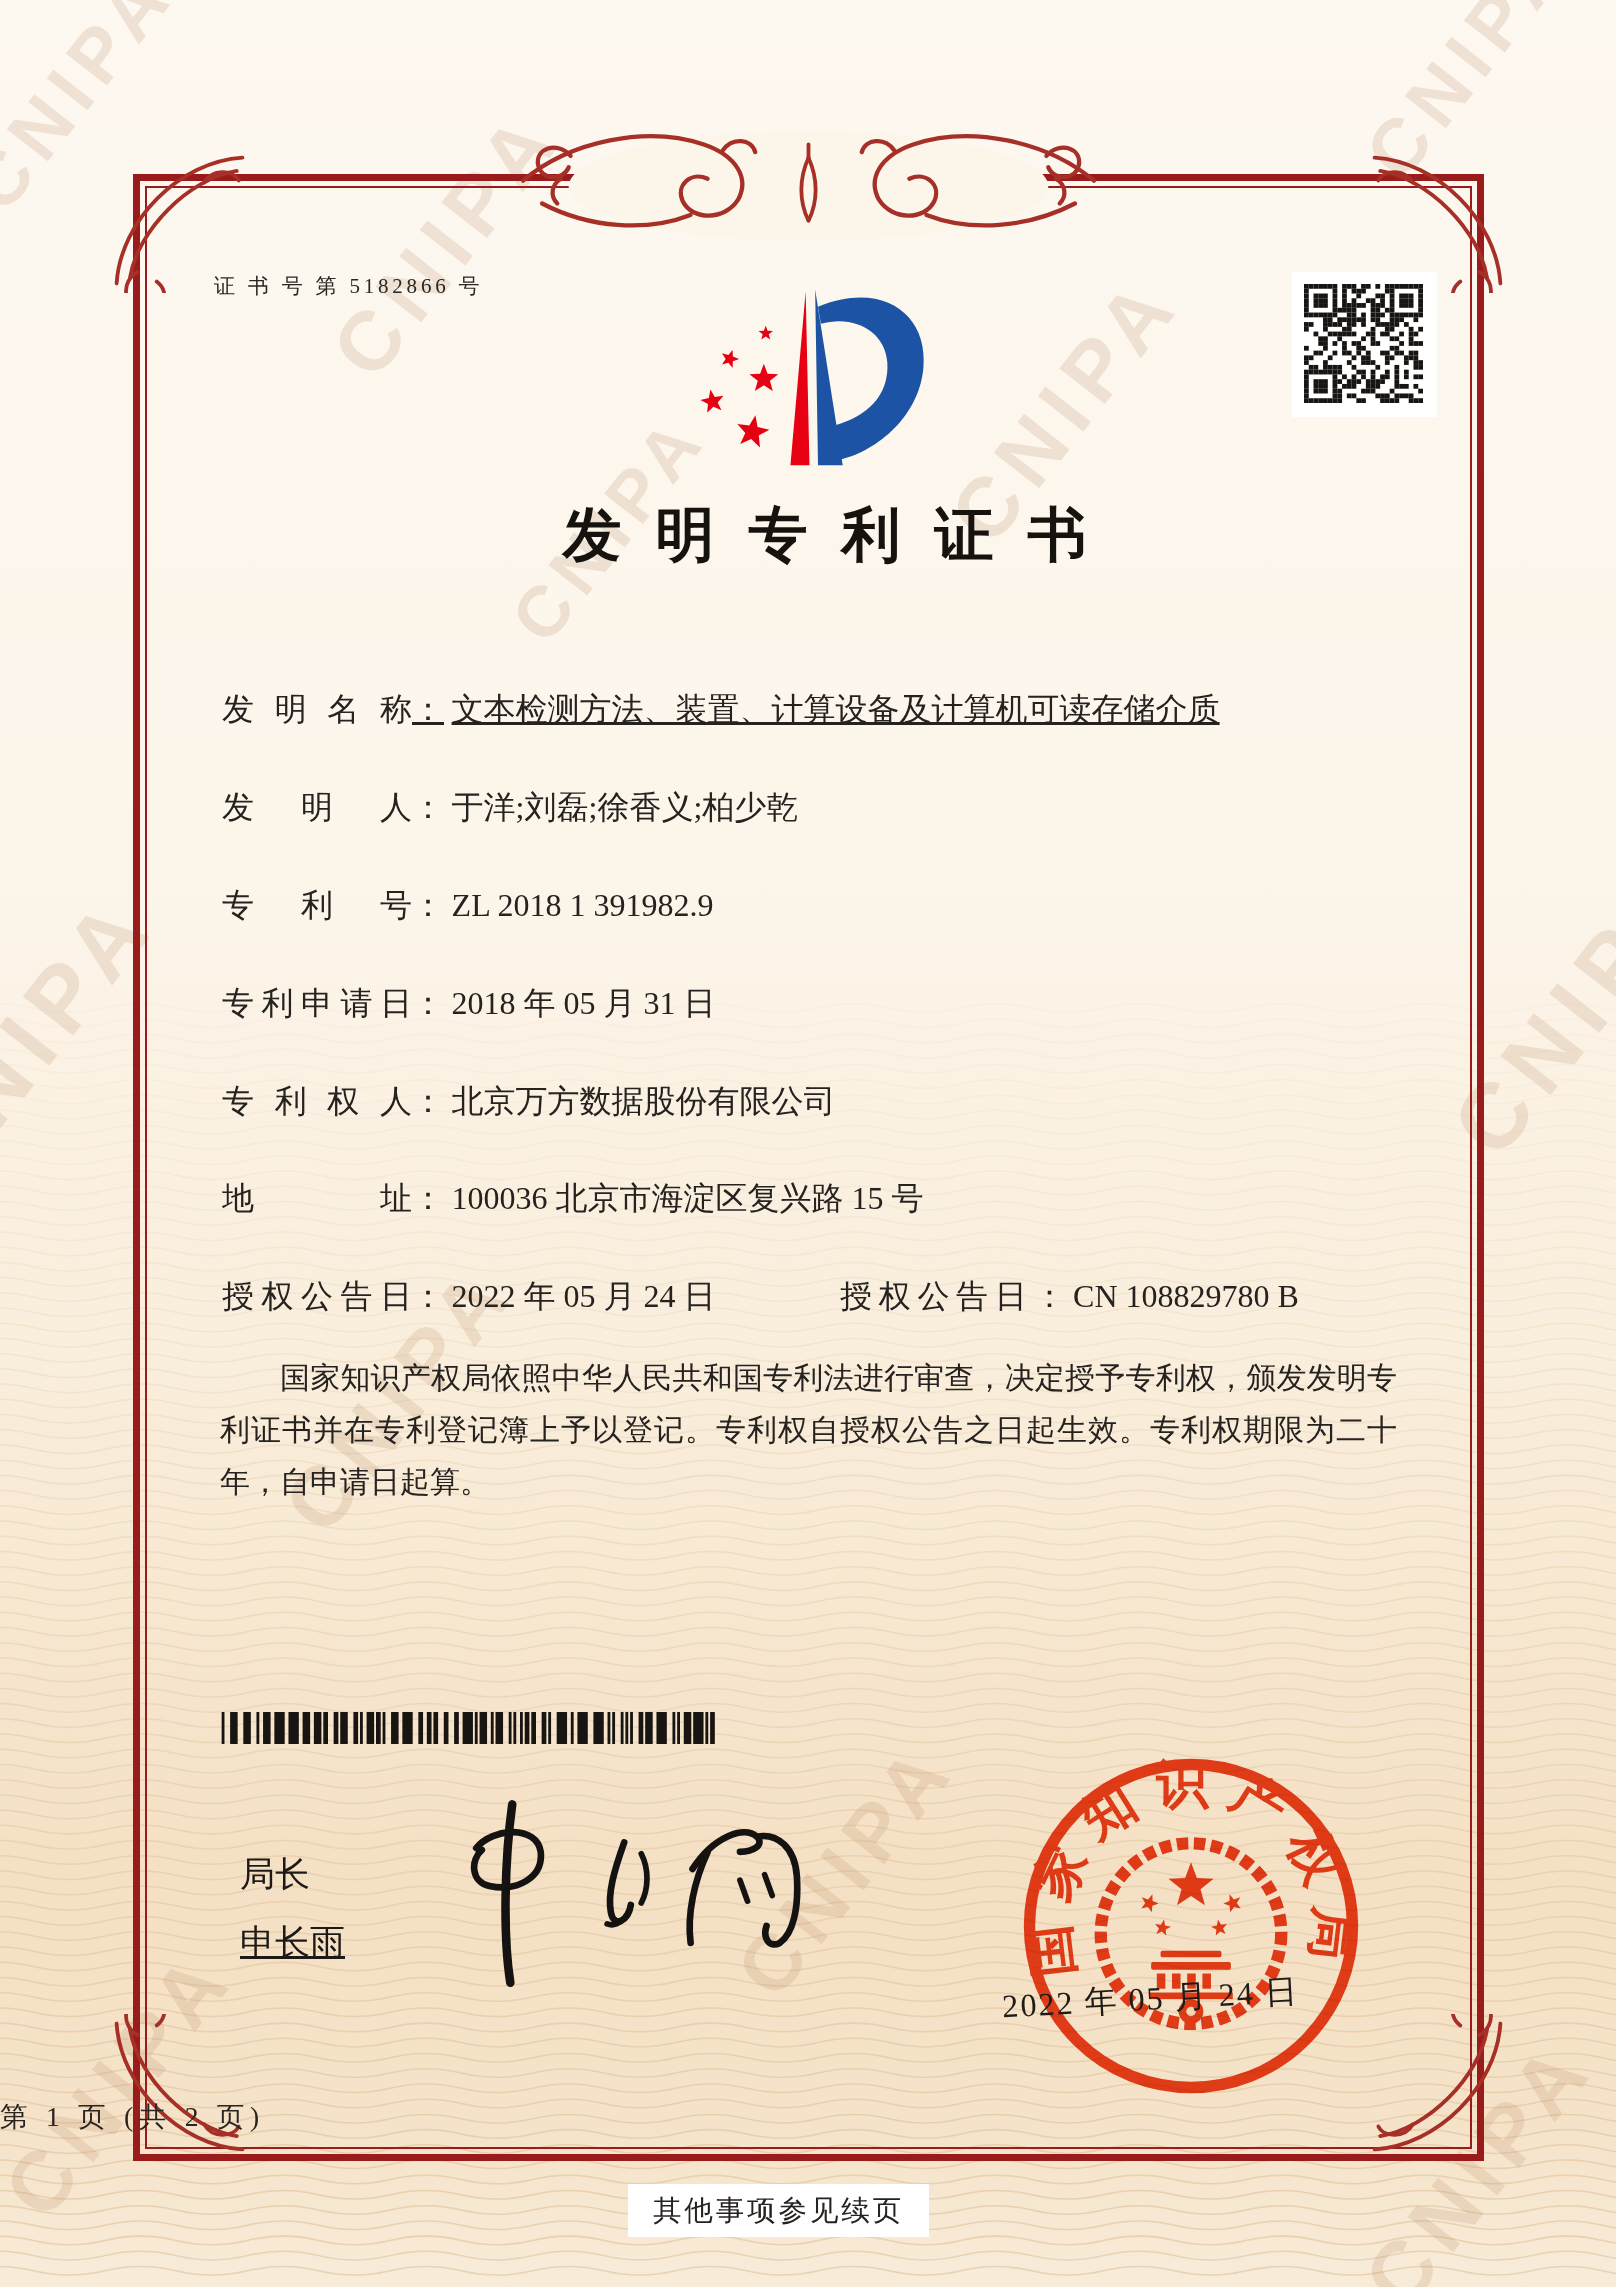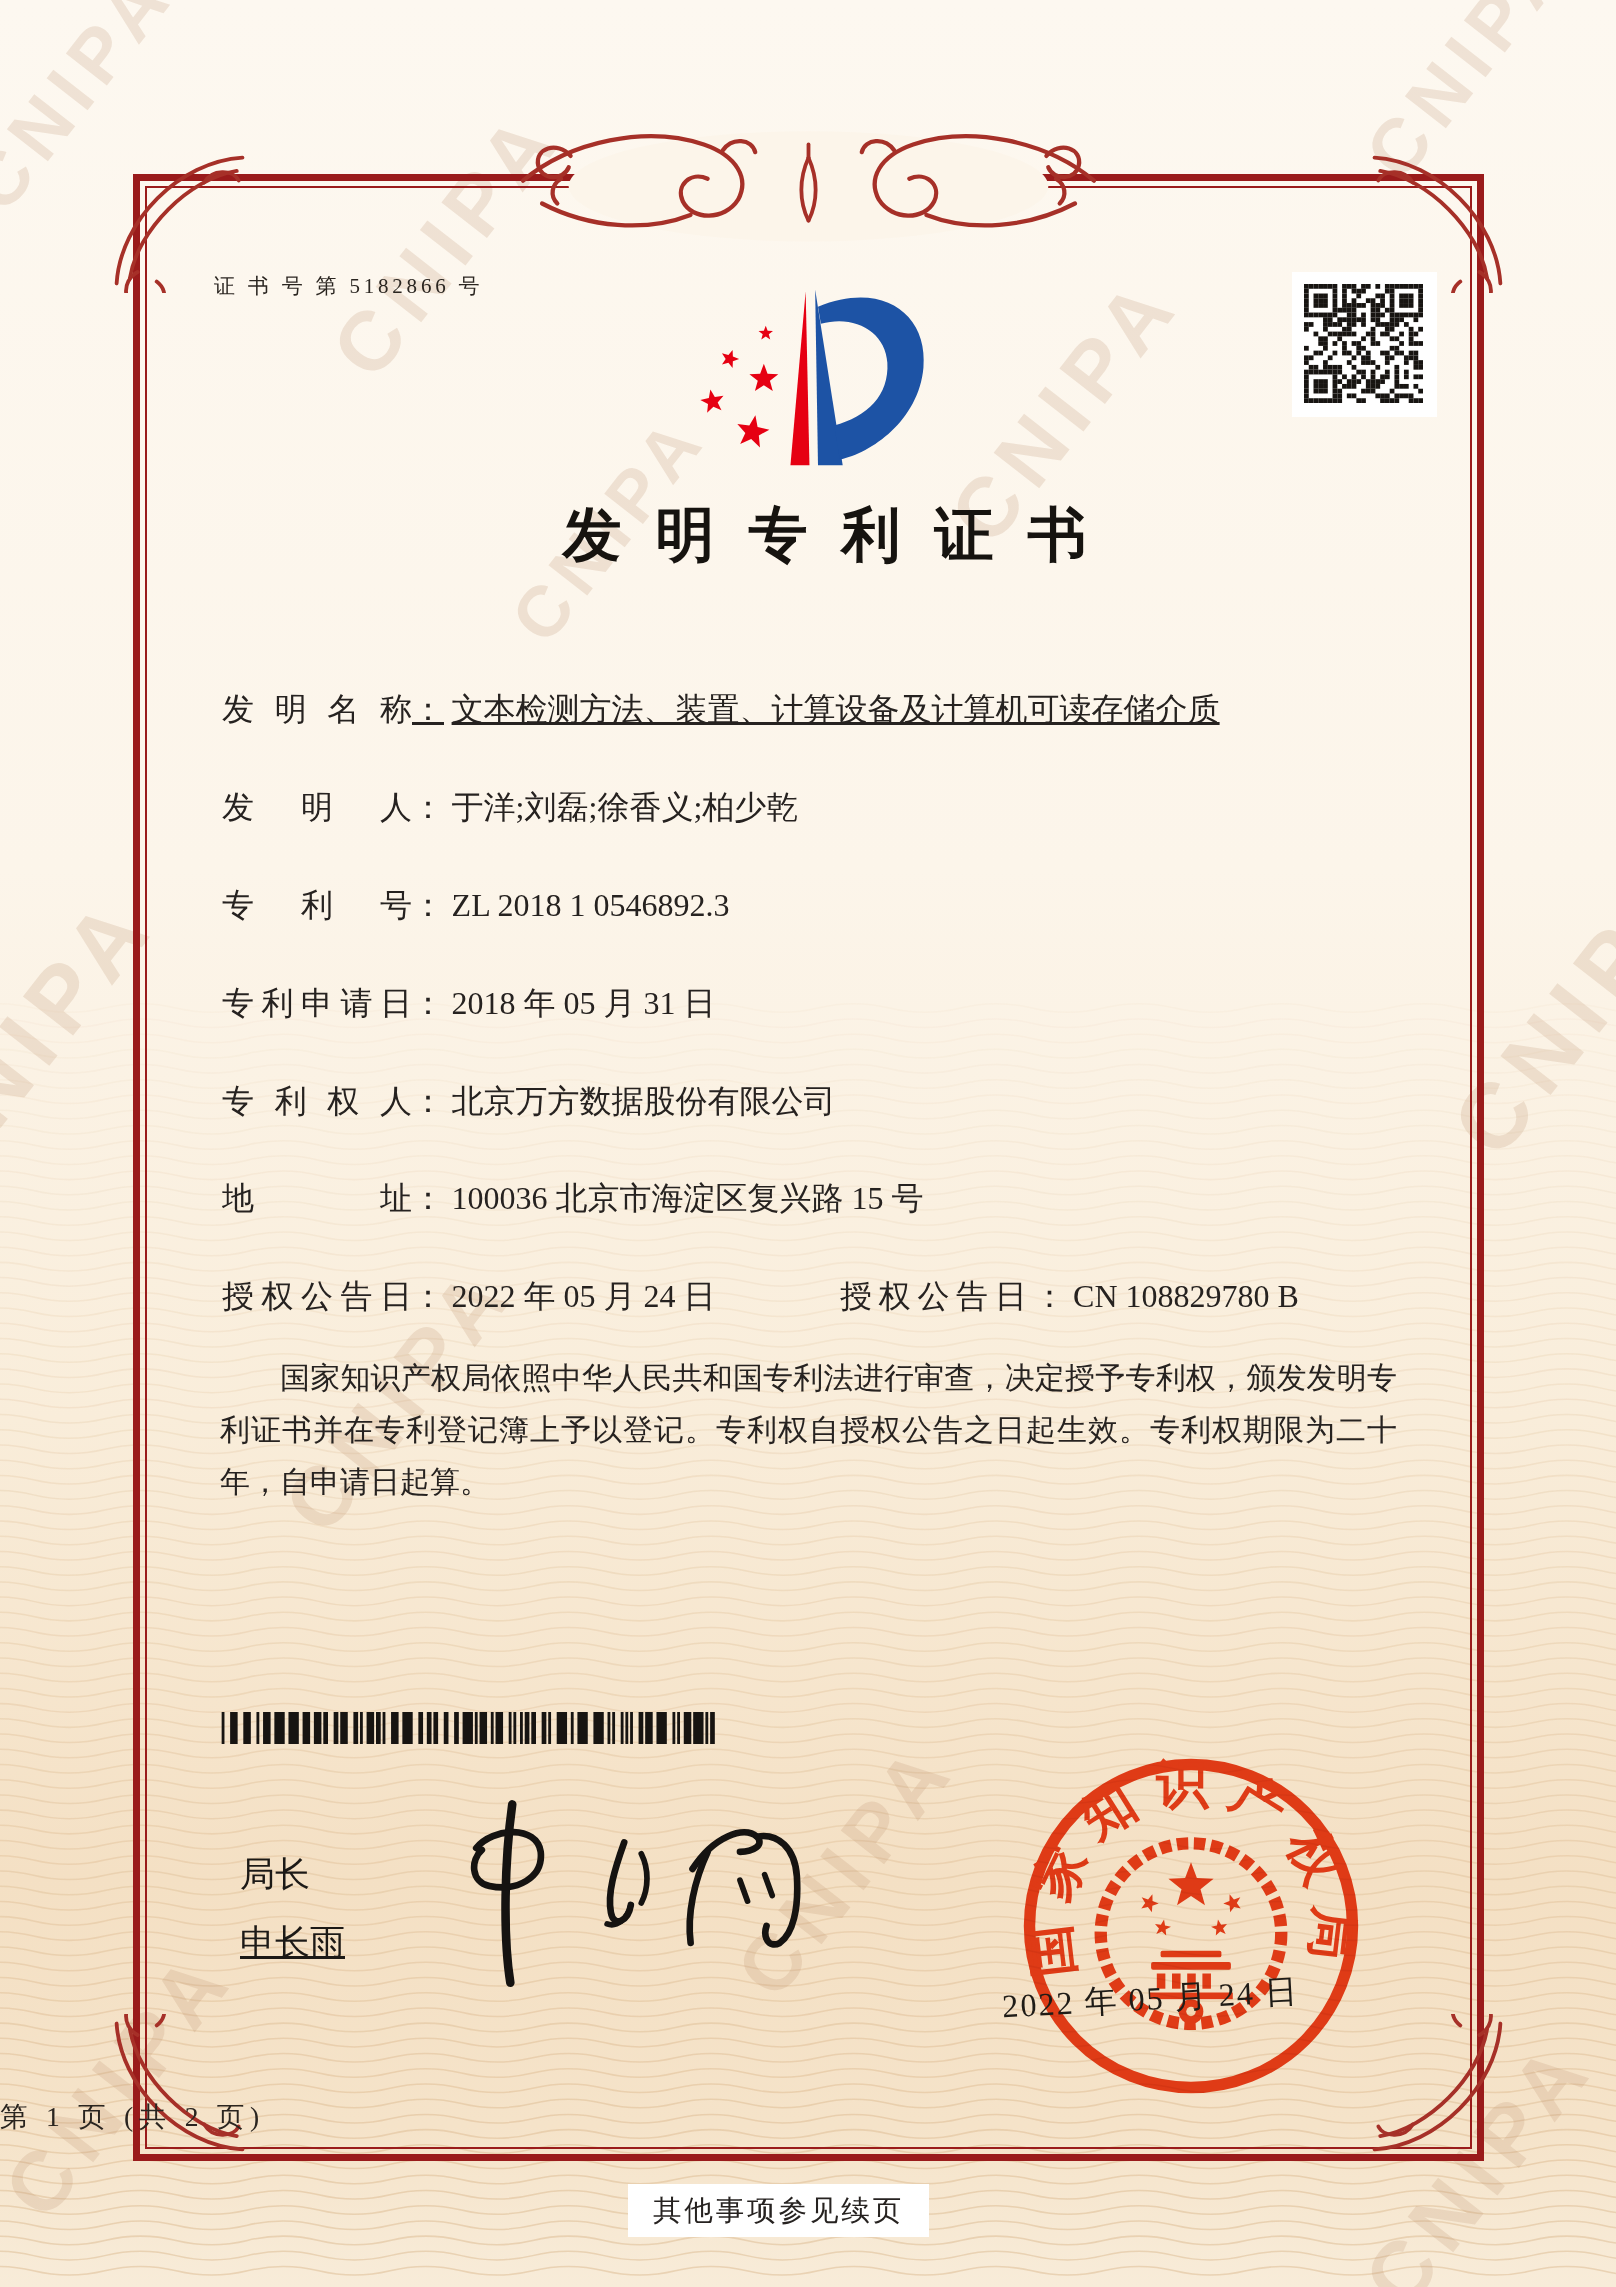--- a/index.html
+++ b/index.html
@@ -534,21 +534,21 @@
     <span>发明专利证书</span>
   </div>
 
   <div class="frow" style="top:688px;text-decoration:underline;">
     <span class="flabel">发明名称</span><span>：</span><span class="fvalue">文本检测方法、装置、计算设备及计算机可读存储介质</span>
   </div>
   <div class="frow" style="top:786px;">
     <span class="flabel">发明人</span><span>：</span><span class="fvalue">于洋;刘磊;徐香义;柏少乾</span>
   </div>
   <div class="frow" style="top:884px;">
-    <span class="flabel">专利号</span><span>：</span><span class="fvalue">ZL 2018 1 0546892.3</span>
+    <span class="flabel">专利号</span><span>：</span><span class="fvalue">ZL 2018 1 391982.9</span>
   </div>
   <div class="frow" style="top:982px;">
     <span class="flabel">专利申请日</span><span>：</span><span class="fvalue">2018 年 05 月 31 日</span>
   </div>
   <div class="frow" style="top:1080px;">
     <span class="flabel">专利权人</span><span>：</span><span class="fvalue">北京万方数据股份有限公司</span>
   </div>
   <div class="frow" style="top:1177px;">
     <span class="flabel">地址</span><span>：</span><span class="fvalue">100036 北京市海淀区复兴路 15 号</span>
   </div>

